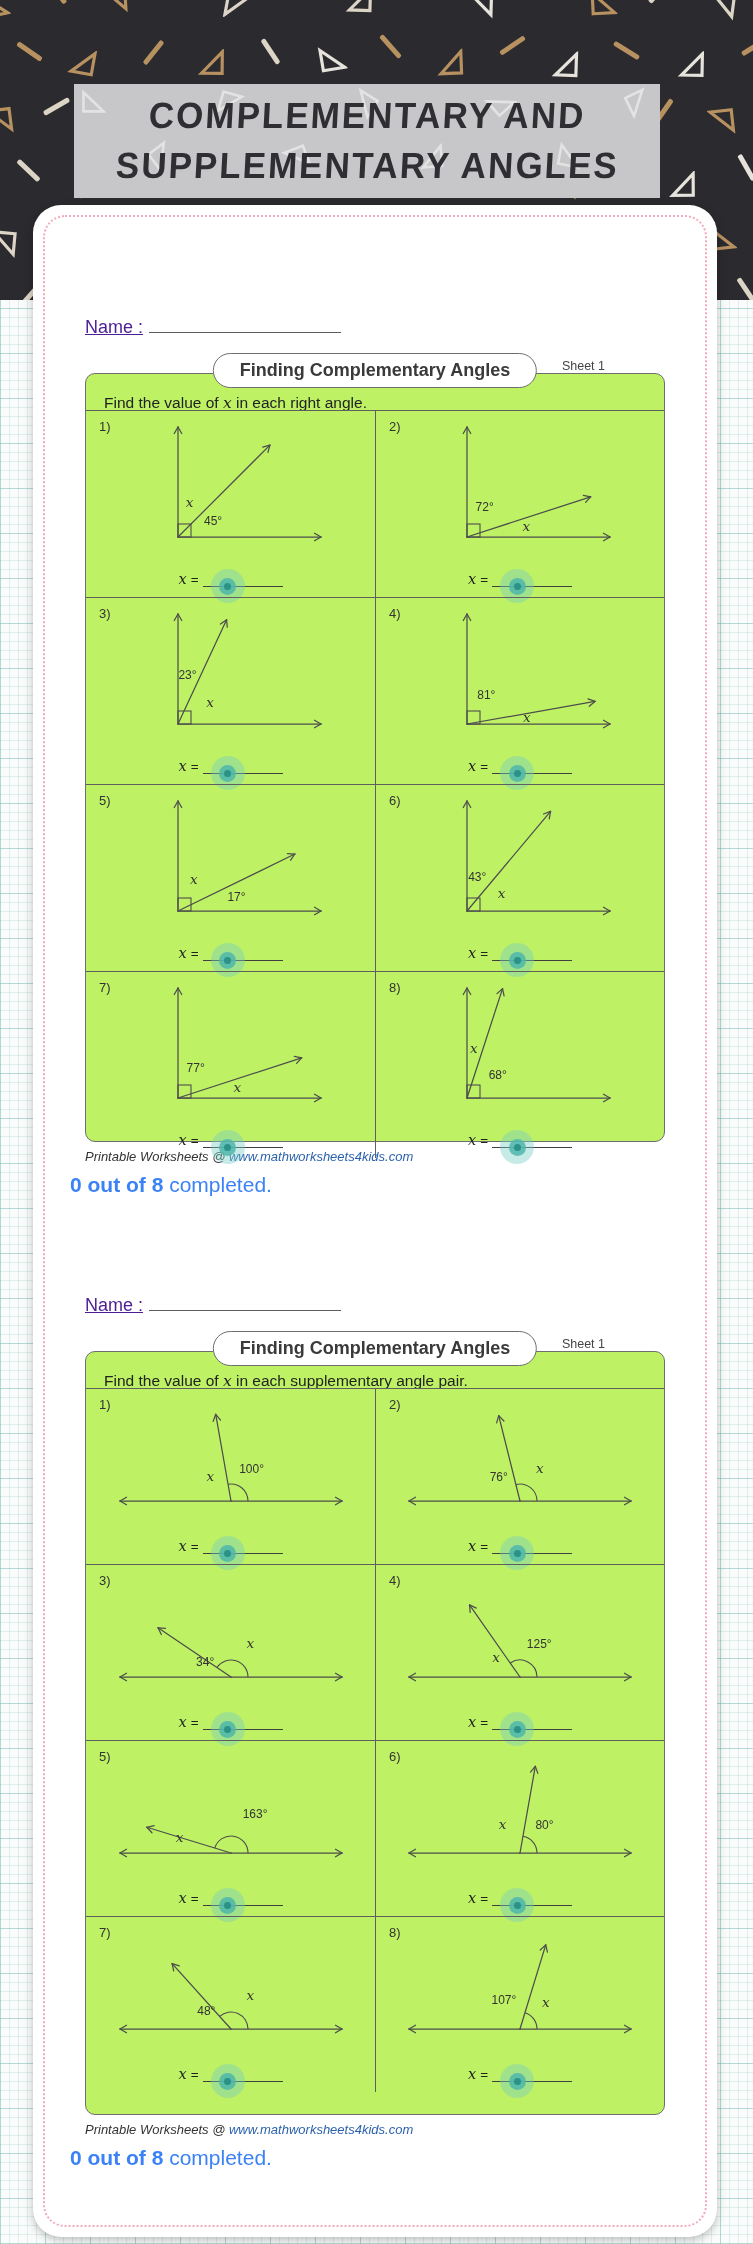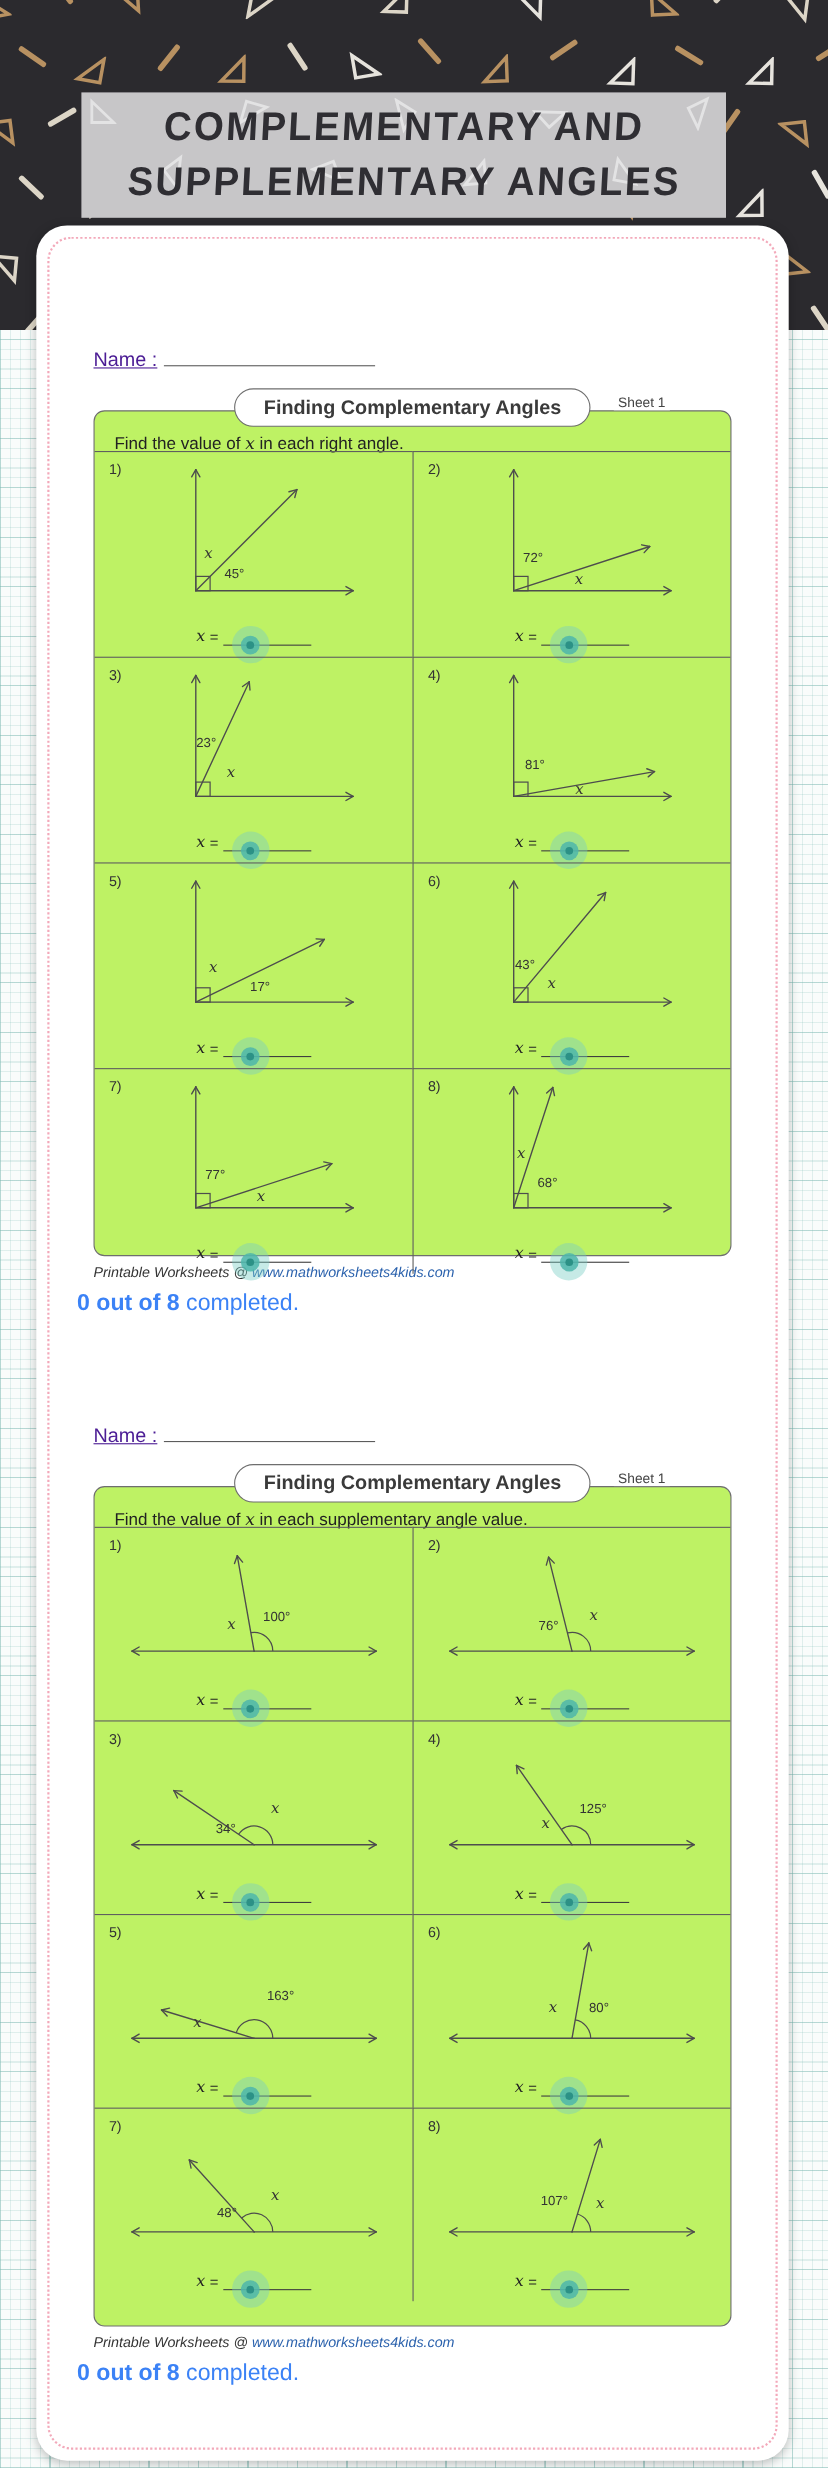--- a/index.html
+++ b/index.html
@@ -492,21 +492,21 @@
           </div>
         </div>
         <div class="wfooter"><span>Printable Worksheets @ </span><a>www.mathworksheets4kids.com</a></div>
         <div class="completed"><b>0 out of 8</b><span> completed.</span></div>
       </section>
       <section class="ws-section">
         <div class="name-row" style="margin-top: 98px;"><span>Name :</span><span class="name-line"></span></div>
         <div class="wbox wbox2">
           <div class="pill">Finding Complementary Angles</div>
           <div class="sheet">Sheet 1</div>
-          <div class="instruction"><span>Find the value of </span><span class="instr-x">x</span><span> in each supplementary angle value.</span></div>
+          <div class="instruction"><span>Find the value of </span><span class="instr-x">x</span><span> in each supplementary angle pair.</span></div>
           <div class="problem-grid">
             <div class="pcell">
               <div class="pnum">1)</div>
               <svg width="270" height="128">
                 <line x1="135" y1="101" x2="246" y2="101" stroke="#4d4d4d" stroke-width="1.25" stroke-linecap="round"></line>
                 <line x1="246" y1="101" x2="239.49729958915648" y2="104.73696231808879" stroke="#4d4d4d" stroke-width="1.25" stroke-linecap="round"></line>
                 <line x1="246" y1="101" x2="239.49729958915648" y2="97.26303768191121" stroke="#4d4d4d" stroke-width="1.25" stroke-linecap="round"></line>
                 <line x1="135" y1="101" x2="24" y2="101" stroke="#4d4d4d" stroke-width="1.25" stroke-linecap="round"></line>
                 <line x1="24" y1="101" x2="30.502700410843516" y2="97.26303768191121" stroke="#4d4d4d" stroke-width="1.25" stroke-linecap="round"></line>
                 <line x1="24" y1="101" x2="30.50270041084352" y2="104.73696231808879" stroke="#4d4d4d" stroke-width="1.25" stroke-linecap="round"></line>

